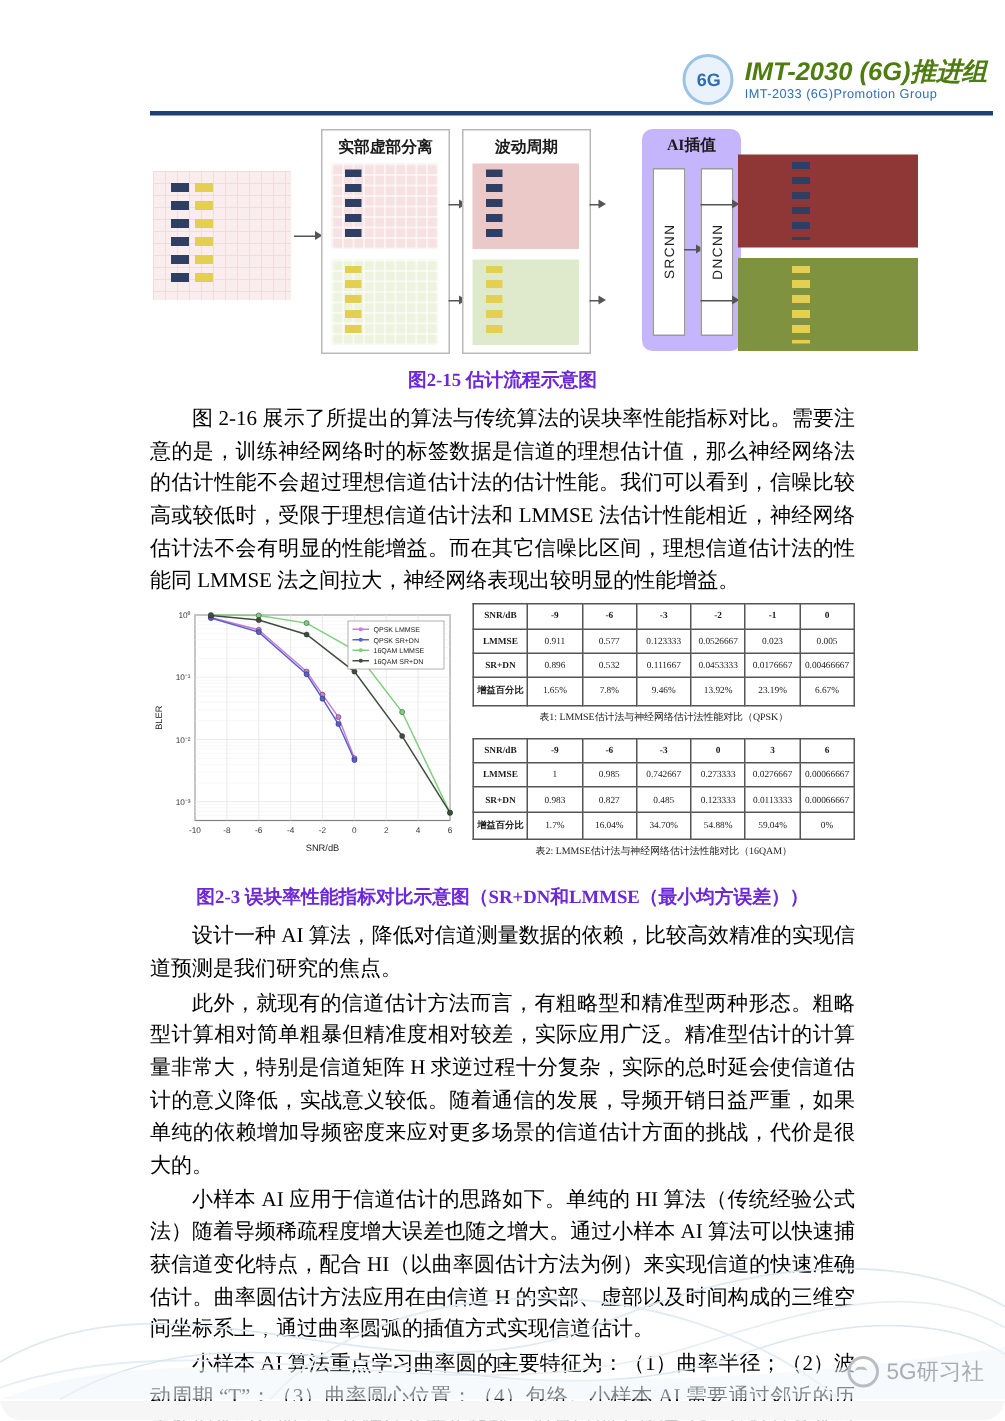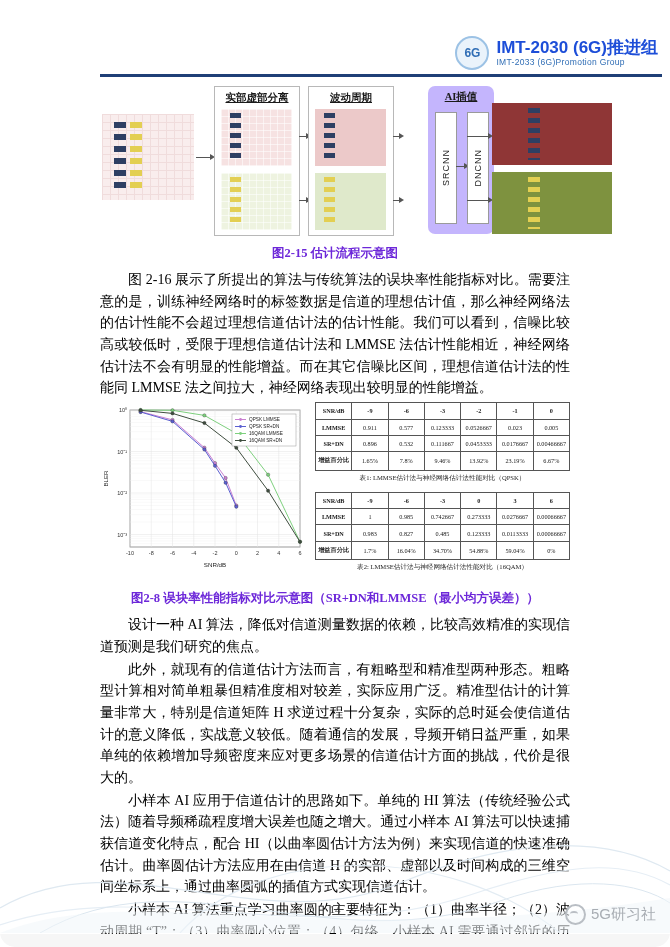--- a/index.html
+++ b/index.html
@@ -2,33 +2,33 @@
 <html><head>
 <meta charset="utf-8">
 <style>
   html,body{margin:0;padding:0;background:#ffffff;}
   .page{position:relative;width:670px;height:947px;background:#fff;overflow:hidden;
         font-family:"Liberation Serif", serif;color:#1a1a1a;border-radius:15px;}
   
   .brand{position:absolute;top:36px;right:12px;display:flex;align-items:center;gap:7px;}
   .brand-logo{width:30px;height:30px;border-radius:50%;background:#eaf3fb;border:2px solid #9cc2e5;
         color:#2f6db5;font:bold 12px "Liberation Sans",sans-serif;display:flex;align-items:center;justify-content:center;}
-  .brand-cn{color:#1d4ed8;font-weight:bold;font-size:17px;font-family:"Liberation Sans",sans-serif;line-height:1.05;}
+  .brand-cn{color:#4d7c0f;font-weight:bold;font-size:17px;font-family:"Liberation Sans",sans-serif;line-height:1.05;font-style:italic;}
   .brand-en{color:#2f6db5;font-size:8.5px;font-family:"Liberation Sans",sans-serif;letter-spacing:.3px;}
   .rule{position:absolute;top:74px;left:100px;right:8px;height:2.5px;background:#1f3f77;}
   
   .content{position:absolute;top:86px;left:100px;width:512px;}
   
   .diagram{position:relative;width:512px;height:150px;}
   .ingrid{position:absolute;left:2px;top:28px;width:92px;height:86px;background:#f9eded;
         background-image:linear-gradient(#f0dcdc 1px,transparent 1px),linear-gradient(90deg,#f0dcdc 1px,transparent 1px);
         background-size:8px 8px;}
   .stripes{position:absolute;}
   .dbox{position:absolute;top:0;height:148px;border:1px solid #b8b8b8;background:#fff;}
-  .dtitle{font:bold 10.5px "Liberation Serif",serif;text-align:center;margin-top:4px;color:#1a1a1a;text-decoration:underline;}
+  .dtitle{font:bold 10.5px "Liberation Serif",serif;text-align:center;margin-top:4px;color:#1a1a1a;}
   .panel{position:absolute;left:6px;width:71px;height:57px;}
   .panel.gridded{background-image:linear-gradient(rgba(255,255,255,.55) 1px,transparent 1px),linear-gradient(90deg,rgba(255,255,255,.55) 1px,transparent 1px);background-size:7px 7px;}
   .aibox{position:absolute;left:300px;top:0;width:66px;height:148px;background:#c4b5fd;border-radius:7px;margin-left:28px;}
   .nn{position:absolute;top:26px;width:20px;height:110px;background:#fff;border:1px solid #9a9a9a;
       display:flex;align-items:center;justify-content:center;}
   .vtext{writing-mode:vertical-rl;transform:rotate(180deg);font:9px "Liberation Sans",sans-serif;color:#222;letter-spacing:1px;}
   .outblk{position:absolute;left:392px;width:120px;}
   .harrow{position:absolute;height:1.2px;background:#555;}
   .harrow::after{content:'';position:absolute;right:-4px;top:-2.6px;border-left:5px solid #555;
       border-top:3px solid transparent;border-bottom:3px solid transparent;}
@@ -307,21 +307,21 @@
                 <td class="">54.88%</td>
                 <td class="">59.04%</td>
                 <td class="">0%</td>
               </tr>
             </tbody>
           </table>
         <div class="tbl-caption">表2: LMMSE估计法与神经网络估计法性能对比（16QAM）</div>
       </div>
     </div>
 
-    <div class="fig-caption">图2-8 误块率性能指标对比示意图（SR+DN和LMMSE（最小均方误差））</div>
+    <div class="fig-caption">图2-3 误块率性能指标对比示意图（SR+DN和LMMSE（最小均方误差））</div>
 
     <p class="para">设计一种 AI 算法，降低对信道测量数据的依赖，比较高效精准的实现信道预测是我们研究的焦点。</p>
     <p class="para">此外，就现有的信道估计方法而言，有粗略型和精准型两种形态。粗略型计算相对简单粗暴但精准度相对较差，实际应用广泛。精准型估计的计算量非常大，特别是信道矩阵 H 求逆过程十分复杂，实际的总时延会使信道估计的意义降低，实战意义较低。随着通信的发展，导频开销日益严重，如果单纯的依赖增加导频密度来应对更多场景的信道估计方面的挑战，代价是很大的。</p>
     <p class="para">小样本 AI 应用于信道估计的思路如下。单纯的 HI 算法（传统经验公式法）随着导频稀疏程度增大误差也随之增大。通过小样本 AI 算法可以快速捕获信道变化特点，配合 HI（以曲率圆估计方法为例）来实现信道的快速准确估计。曲率圆估计方法应用在由信道 H 的实部、虚部以及时间构成的三维空间坐标系上，通过曲率圆弧的插值方式实现信道估计。</p>
     <p class="para">小样本 AI 算法重点学习曲率圆的主要特征为：（1）曲率半径；（2）波动周期 “T”；（3）曲率圆心位置；（4）包络。小样本 AI 需要通过邻近的历史数据学习这四方面的特征及变化趋势，但是区别于传统 AI，这种抽象学习不需要大量历史数据，因为大量的历史数据（时间或空间差异大）对当前信道估计有效性差。</p>
   </div>
 
   <svg class="waves" viewBox="0 0 670 120">
     <path d="M0,95 C120,25 260,128 400,70 C500,28 600,18 670,58" fill="none" stroke="#dfe9f1" stroke-width="1.2"></path>
     <path d="M0,112 C150,62 300,138 470,82 C560,52 620,44 670,72" fill="none" stroke="#e6eef5" stroke-width="1.2"></path>

